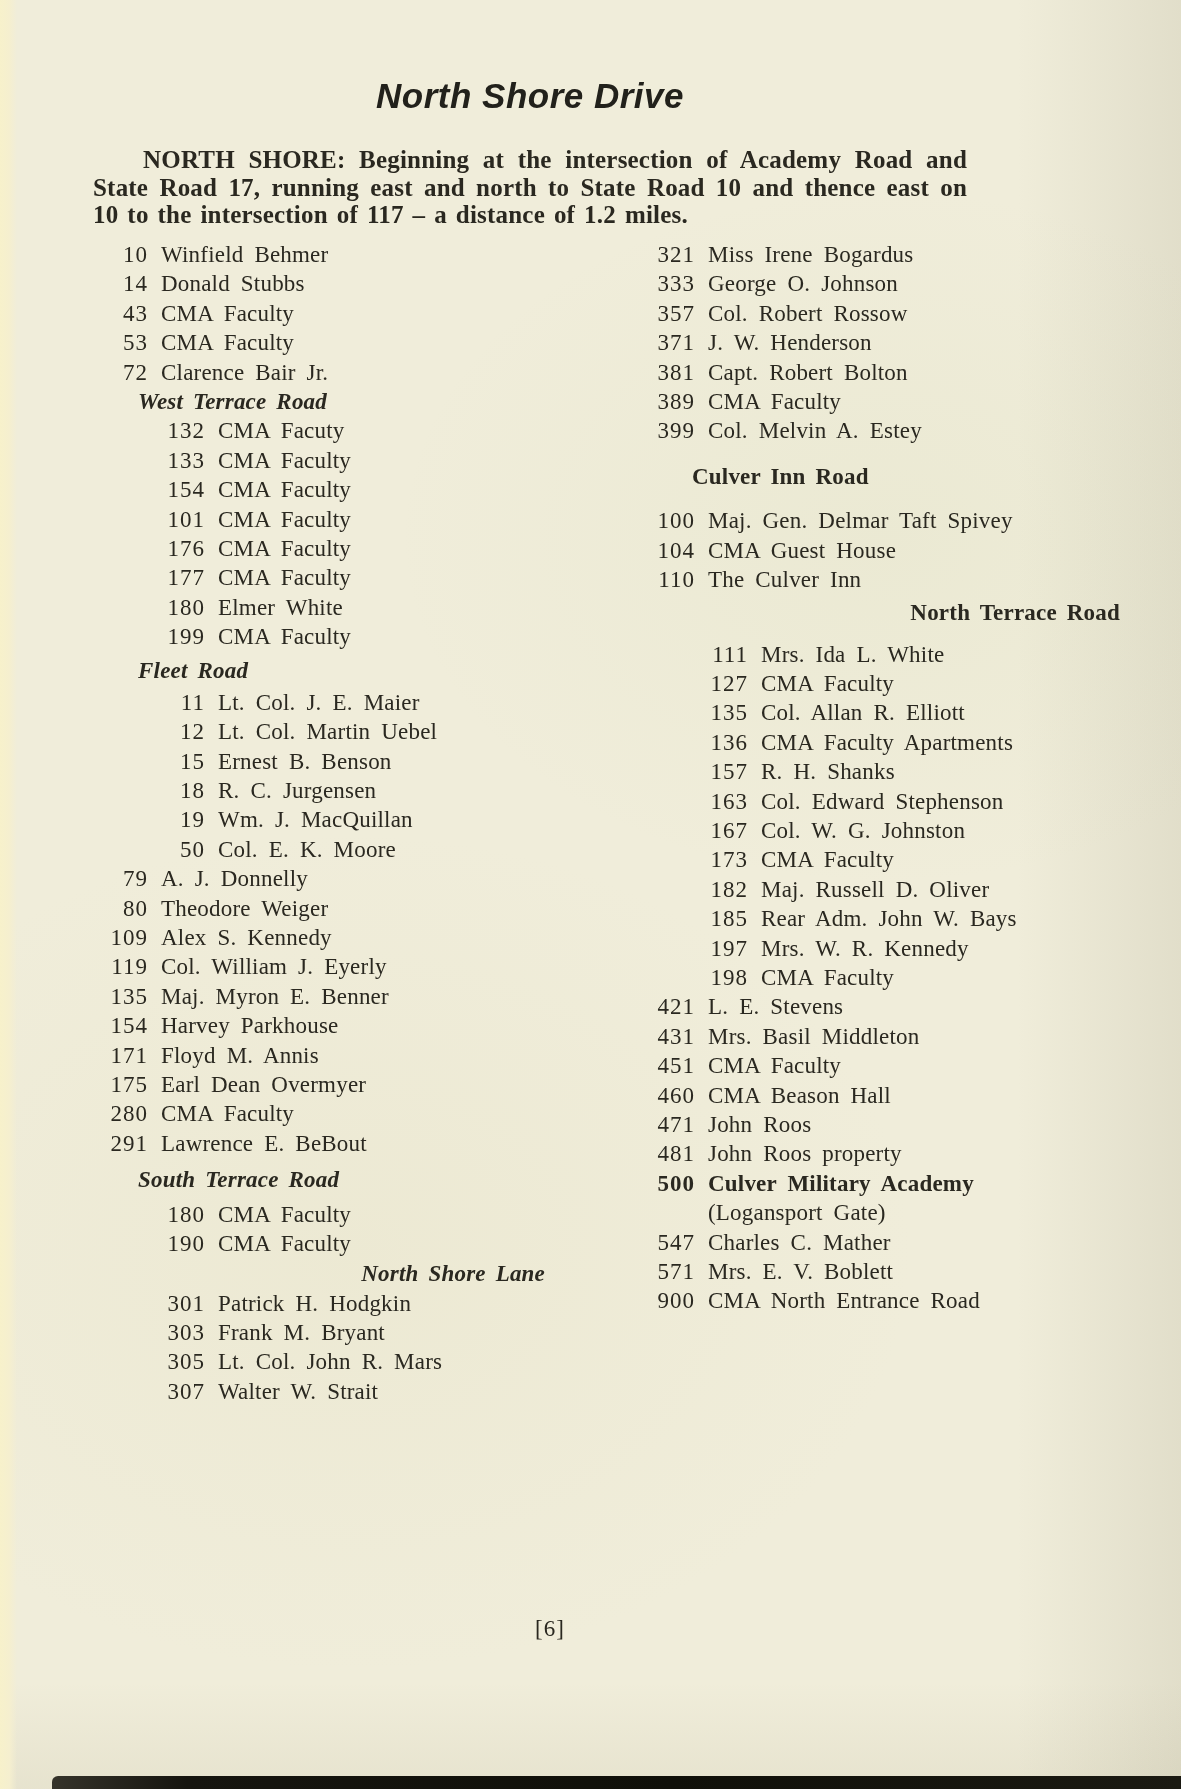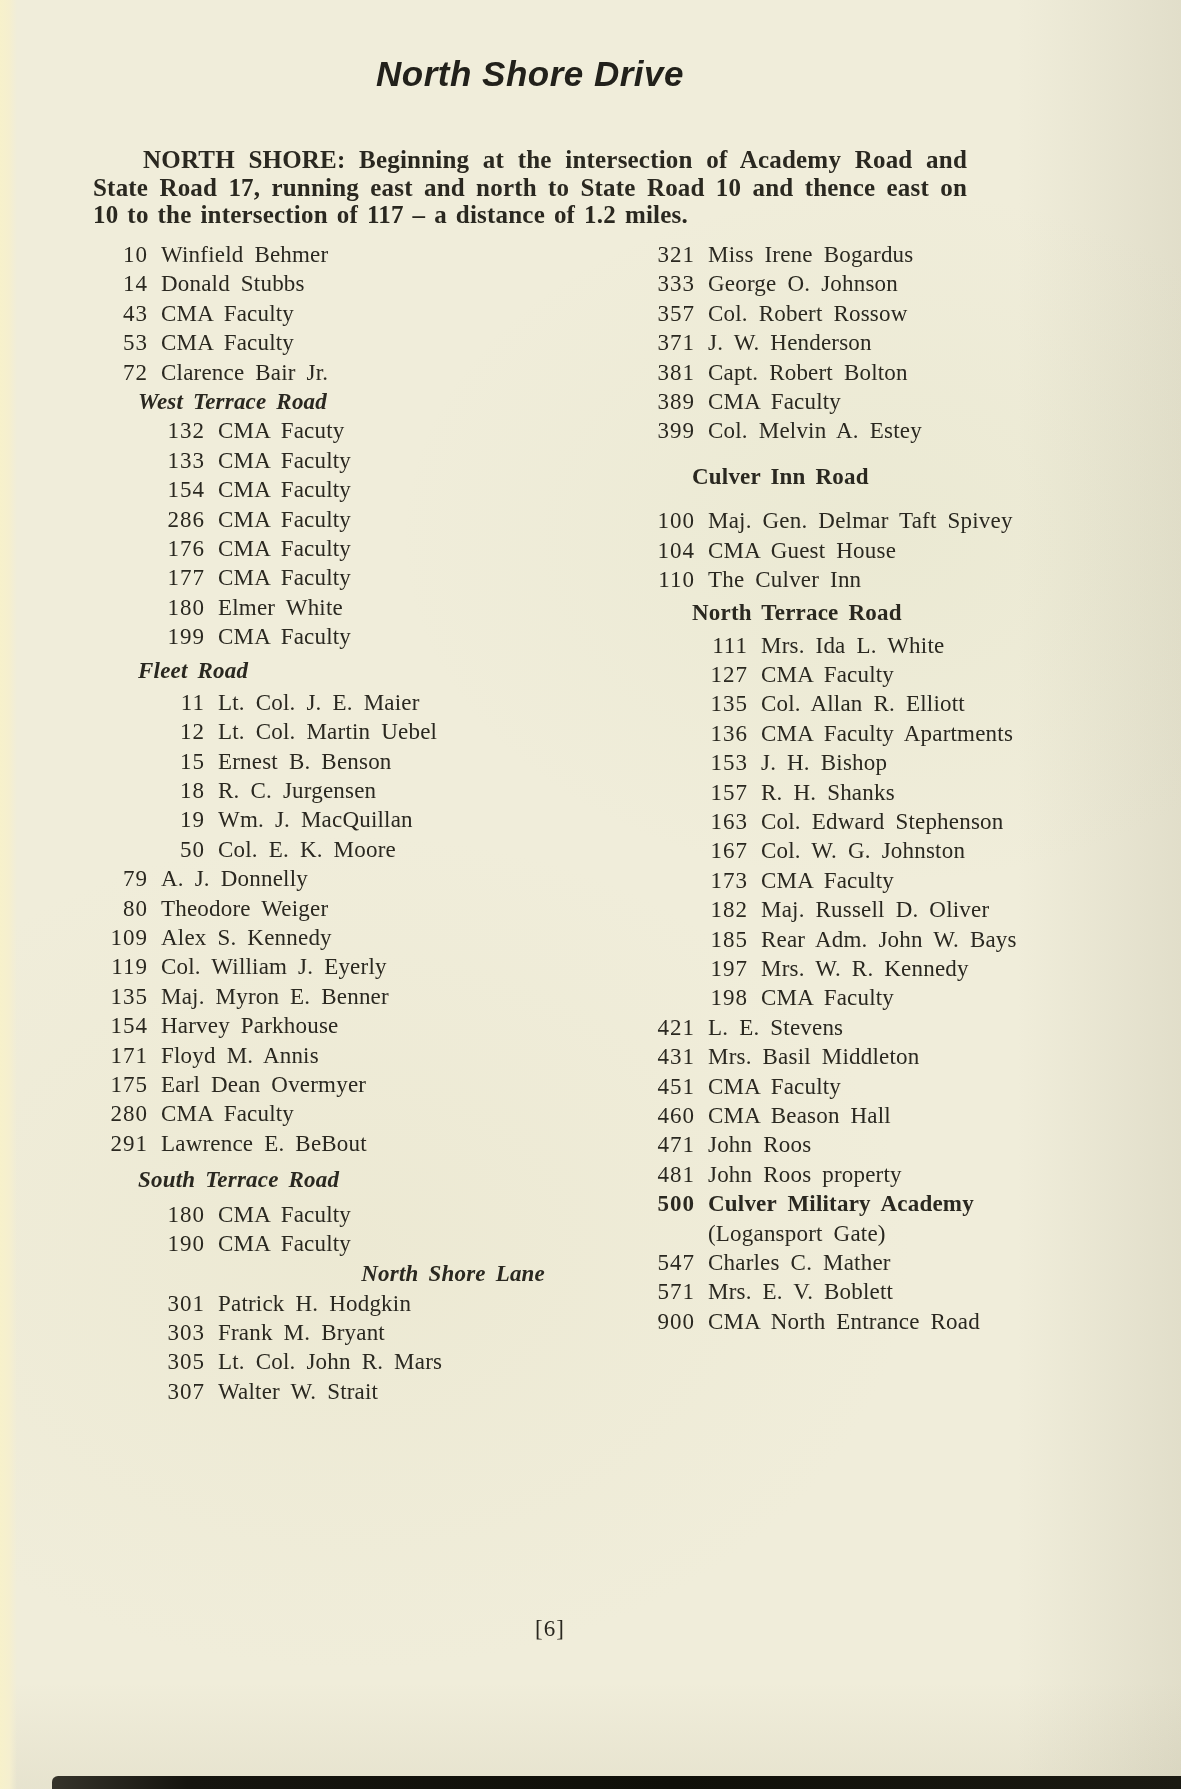--- a/index.html
+++ b/index.html
@@ -25,21 +25,21 @@
   .paper-edge-left{
     position:absolute;left:0;top:0;width:17px;height:100%;
     background:linear-gradient(90deg,#f7f1cb 0%, #f5efcf 55%, rgba(245,239,207,0) 100%);
   }
   .page-bottom-shadow{
     position:absolute;left:52px;right:0;bottom:0;height:13px;
     background:linear-gradient(90deg,#35332a 0%, #16150f 12%, #101009 55%, #1b1a12 100%);
     border-top-left-radius:6px;
   }
   .page-title{
-    position:absolute;top:54px;left:0;width:1060px;text-align:center;
+    position:absolute;top:76px;left:0;width:1060px;text-align:center;
     font-family:"Liberation Sans", sans-serif;
     font-weight:bold;font-style:italic;
     font-size:35px;letter-spacing:0.5px;color:#22211b;
   }
   .intro{
     position:absolute;left:93px;top:121px;width:874px;
     font-weight:bold;font-size:25px;line-height:27.6px;
     text-align:justify;text-indent:50px;word-spacing:2.5px;letter-spacing:0.2px;
   }
   .col{position:absolute;top:240px;}
@@ -56,21 +56,21 @@
   .col-right .indent-0 .num{width:135px;}
   .col-right .indent-1 .num{width:188px;}
   .row.bold .num,.row.bold .name{font-weight:bold;}
   .street-header{font-weight:bold;word-spacing:4px;}
   .col-left  .street-header{margin-left:43px;font-style:italic;}
   .col-right .street-header{margin-left:132px;}
   [data-name="street-header-fleet-road"]{margin-top:5px;margin-bottom:2px;}
   [data-name="street-header-south-terrace-road"]{margin-top:7px;margin-bottom:5px;}
   [data-name="street-header-north-shore-lane"]{margin-top:1px;text-align:right;}
   [data-name="street-header-culver-inn-road"]{margin-top:16px;margin-bottom:15px;}
-  [data-name="street-header-north-terrace-road"]{margin-top:4px;margin-bottom:3px;}
+  [data-name="street-header-north-terrace-road"]{margin-top:4px;margin-bottom:12px;text-align:right;}
   .page-number{
     position:absolute;top:1616px;left:0;width:1100px;text-align:center;
     font-size:23px;letter-spacing:1px;
   }
 </style>
 </head>
 <body>
 
 <div class="paper-tint" data-name="paper-texture"></div>
 <div class="paper-edge-left" data-name="paper-edge-left"></div>
@@ -82,21 +82,21 @@
 <div class="col col-left" data-name="directory-column-left">
     <div class="row indent-0" data-name="directory-entry"><span class="num" data-name="house-number">10</span><span class="name" data-name="resident-name">Winfield Behmer</span></div>
     <div class="row indent-0" data-name="directory-entry"><span class="num" data-name="house-number">14</span><span class="name" data-name="resident-name">Donald Stubbs</span></div>
     <div class="row indent-0" data-name="directory-entry"><span class="num" data-name="house-number">43</span><span class="name" data-name="resident-name">CMA Faculty</span></div>
     <div class="row indent-0" data-name="directory-entry"><span class="num" data-name="house-number">53</span><span class="name" data-name="resident-name">CMA Faculty</span></div>
     <div class="row indent-0" data-name="directory-entry"><span class="num" data-name="house-number">72</span><span class="name" data-name="resident-name">Clarence Bair Jr.</span></div>
     <div class="street-header" data-name="street-header-west-terrace-road">West Terrace Road</div>
     <div class="row indent-1" data-name="directory-entry"><span class="num" data-name="house-number">132</span><span class="name" data-name="resident-name">CMA Facuty</span></div>
     <div class="row indent-1" data-name="directory-entry"><span class="num" data-name="house-number">133</span><span class="name" data-name="resident-name">CMA Faculty</span></div>
     <div class="row indent-1" data-name="directory-entry"><span class="num" data-name="house-number">154</span><span class="name" data-name="resident-name">CMA Faculty</span></div>
-    <div class="row indent-1" data-name="directory-entry"><span class="num" data-name="house-number">286</span><span class="name" data-name="resident-name">CMA Faculty</span></div>
+    <div class="row indent-1" data-name="directory-entry"><span class="num" data-name="house-number">101</span><span class="name" data-name="resident-name">CMA Faculty</span></div>
     <div class="row indent-1" data-name="directory-entry"><span class="num" data-name="house-number">176</span><span class="name" data-name="resident-name">CMA Faculty</span></div>
     <div class="row indent-1" data-name="directory-entry"><span class="num" data-name="house-number">177</span><span class="name" data-name="resident-name">CMA Faculty</span></div>
     <div class="row indent-1" data-name="directory-entry"><span class="num" data-name="house-number">180</span><span class="name" data-name="resident-name">Elmer White</span></div>
     <div class="row indent-1" data-name="directory-entry"><span class="num" data-name="house-number">199</span><span class="name" data-name="resident-name">CMA Faculty</span></div>
     <div class="street-header" data-name="street-header-fleet-road">Fleet Road</div>
     <div class="row indent-1" data-name="directory-entry"><span class="num" data-name="house-number">11</span><span class="name" data-name="resident-name">Lt. Col. J. E. Maier</span></div>
     <div class="row indent-1" data-name="directory-entry"><span class="num" data-name="house-number">12</span><span class="name" data-name="resident-name">Lt. Col. Martin Uebel</span></div>
     <div class="row indent-1" data-name="directory-entry"><span class="num" data-name="house-number">15</span><span class="name" data-name="resident-name">Ernest B. Benson</span></div>
     <div class="row indent-1" data-name="directory-entry"><span class="num" data-name="house-number">18</span><span class="name" data-name="resident-name">R. C. Jurgensen</span></div>
     <div class="row indent-1" data-name="directory-entry"><span class="num" data-name="house-number">19</span><span class="name" data-name="resident-name">Wm. J. MacQuillan</span></div>
@@ -130,21 +130,20 @@
     <div class="row indent-0" data-name="directory-entry"><span class="num" data-name="house-number">399</span><span class="name" data-name="resident-name">Col. Melvin A. Estey</span></div>
     <div class="street-header" data-name="street-header-culver-inn-road">Culver Inn Road</div>
     <div class="row indent-0" data-name="directory-entry"><span class="num" data-name="house-number">100</span><span class="name" data-name="resident-name">Maj. Gen. Delmar Taft Spivey</span></div>
     <div class="row indent-0" data-name="directory-entry"><span class="num" data-name="house-number">104</span><span class="name" data-name="resident-name">CMA Guest House</span></div>
     <div class="row indent-0" data-name="directory-entry"><span class="num" data-name="house-number">110</span><span class="name" data-name="resident-name">The Culver Inn</span></div>
     <div class="street-header" data-name="street-header-north-terrace-road">North Terrace Road</div>
     <div class="row indent-1" data-name="directory-entry"><span class="num" data-name="house-number">111</span><span class="name" data-name="resident-name">Mrs. Ida L. White</span></div>
     <div class="row indent-1" data-name="directory-entry"><span class="num" data-name="house-number">127</span><span class="name" data-name="resident-name">CMA Faculty</span></div>
     <div class="row indent-1" data-name="directory-entry"><span class="num" data-name="house-number">135</span><span class="name" data-name="resident-name">Col. Allan R. Elliott</span></div>
     <div class="row indent-1" data-name="directory-entry"><span class="num" data-name="house-number">136</span><span class="name" data-name="resident-name">CMA Faculty Apartments</span></div>
-    <div class="row indent-1" data-name="directory-entry"><span class="num" data-name="house-number">153</span><span class="name" data-name="resident-name">J. H. Bishop</span></div>
     <div class="row indent-1" data-name="directory-entry"><span class="num" data-name="house-number">157</span><span class="name" data-name="resident-name">R. H. Shanks</span></div>
     <div class="row indent-1" data-name="directory-entry"><span class="num" data-name="house-number">163</span><span class="name" data-name="resident-name">Col. Edward Stephenson</span></div>
     <div class="row indent-1" data-name="directory-entry"><span class="num" data-name="house-number">167</span><span class="name" data-name="resident-name">Col. W. G. Johnston</span></div>
     <div class="row indent-1" data-name="directory-entry"><span class="num" data-name="house-number">173</span><span class="name" data-name="resident-name">CMA Faculty</span></div>
     <div class="row indent-1" data-name="directory-entry"><span class="num" data-name="house-number">182</span><span class="name" data-name="resident-name">Maj. Russell D. Oliver</span></div>
     <div class="row indent-1" data-name="directory-entry"><span class="num" data-name="house-number">185</span><span class="name" data-name="resident-name">Rear Adm. John W. Bays</span></div>
     <div class="row indent-1" data-name="directory-entry"><span class="num" data-name="house-number">197</span><span class="name" data-name="resident-name">Mrs. W. R. Kennedy</span></div>
     <div class="row indent-1" data-name="directory-entry"><span class="num" data-name="house-number">198</span><span class="name" data-name="resident-name">CMA Faculty</span></div>
     <div class="row indent-0" data-name="directory-entry"><span class="num" data-name="house-number">421</span><span class="name" data-name="resident-name">L. E. Stevens</span></div>
     <div class="row indent-0" data-name="directory-entry"><span class="num" data-name="house-number">431</span><span class="name" data-name="resident-name">Mrs. Basil Middleton</span></div>

